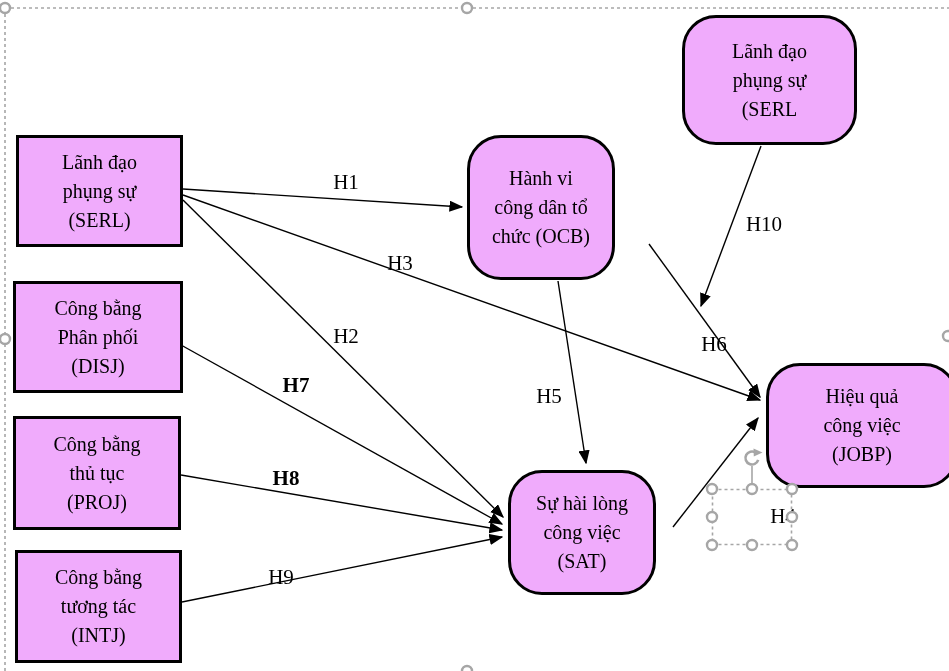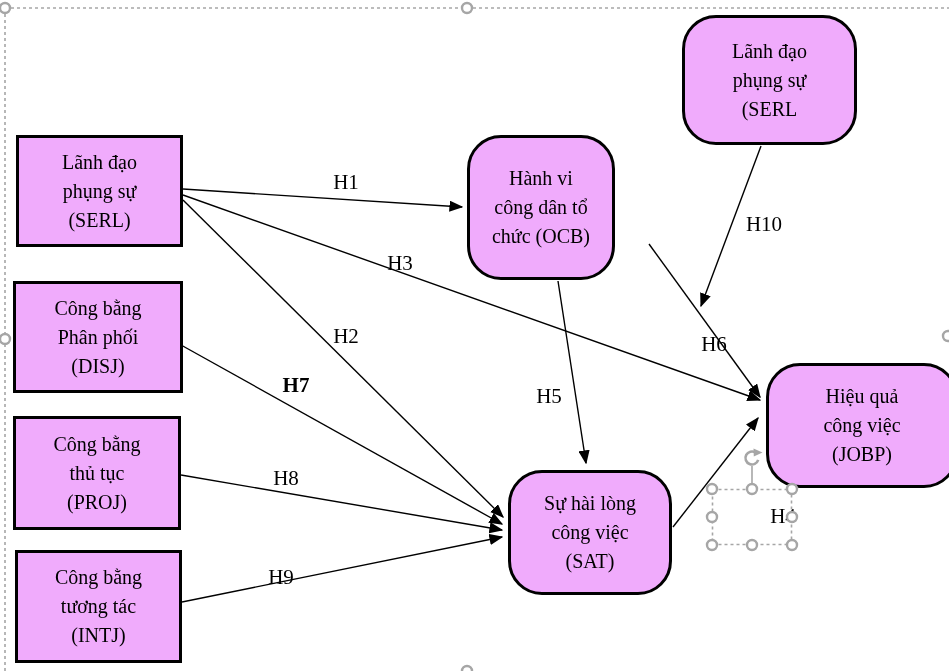--- a/index.html
+++ b/index.html
@@ -20,31 +20,31 @@
     position:absolute;transform:translate(-50%,-50%);font-size:21px;line-height:22px;
     z-index:3;background:transparent;
   }
   
   #n-serl {left:16px; top:135px;width:167px;height:112px;}
   #n-disj {left:13px; top:281px;width:170px;height:112px;}
   #n-proj {left:13px; top:416px;width:168px;height:114px;}
   #n-intj {left:15px; top:550px;width:167px;height:113px;}
   #n-serl2{left:682px;top:15px; width:175px;height:130px;}
   #n-ocb  {left:467px;top:135px;width:148px;height:145px;}
-  #n-sat  {left:508px;top:470px;width:164px;height:125px;}
+  #n-sat  {left:508px;top:470px;width:148px;height:125px;}
   #n-jobp {left:766px;top:363px;width:192px;height:125px;}
   
   #l-h1 {left:346px;top:182px;}
   #l-h2 {left:346px;top:336px;text-align:center;}
   #l-h3 {left:400px;top:263px;text-align:center;}
   #l-h4 {left:753px;top:516px;margin-left:30px;}
   #l-h5 {left:549px;top:370px;margin-top:26px;}
   #l-h6 {left:714px;top:344px;}
   #l-h7 {left:296px;top:385px;font-weight:bold;}
-  #l-h8 {left:286px;top:478px;}
+  #l-h8 {left:286px;top:478px;font-weight:bold;}
   #l-h9 {left:281px;top:577px;}
   #l-h10{left:764px;top:224px;}
 </style>
 </head>
 <body>
 
 <div class="canvas">
 
   <svg class="layer lines-layer">
     <defs>

